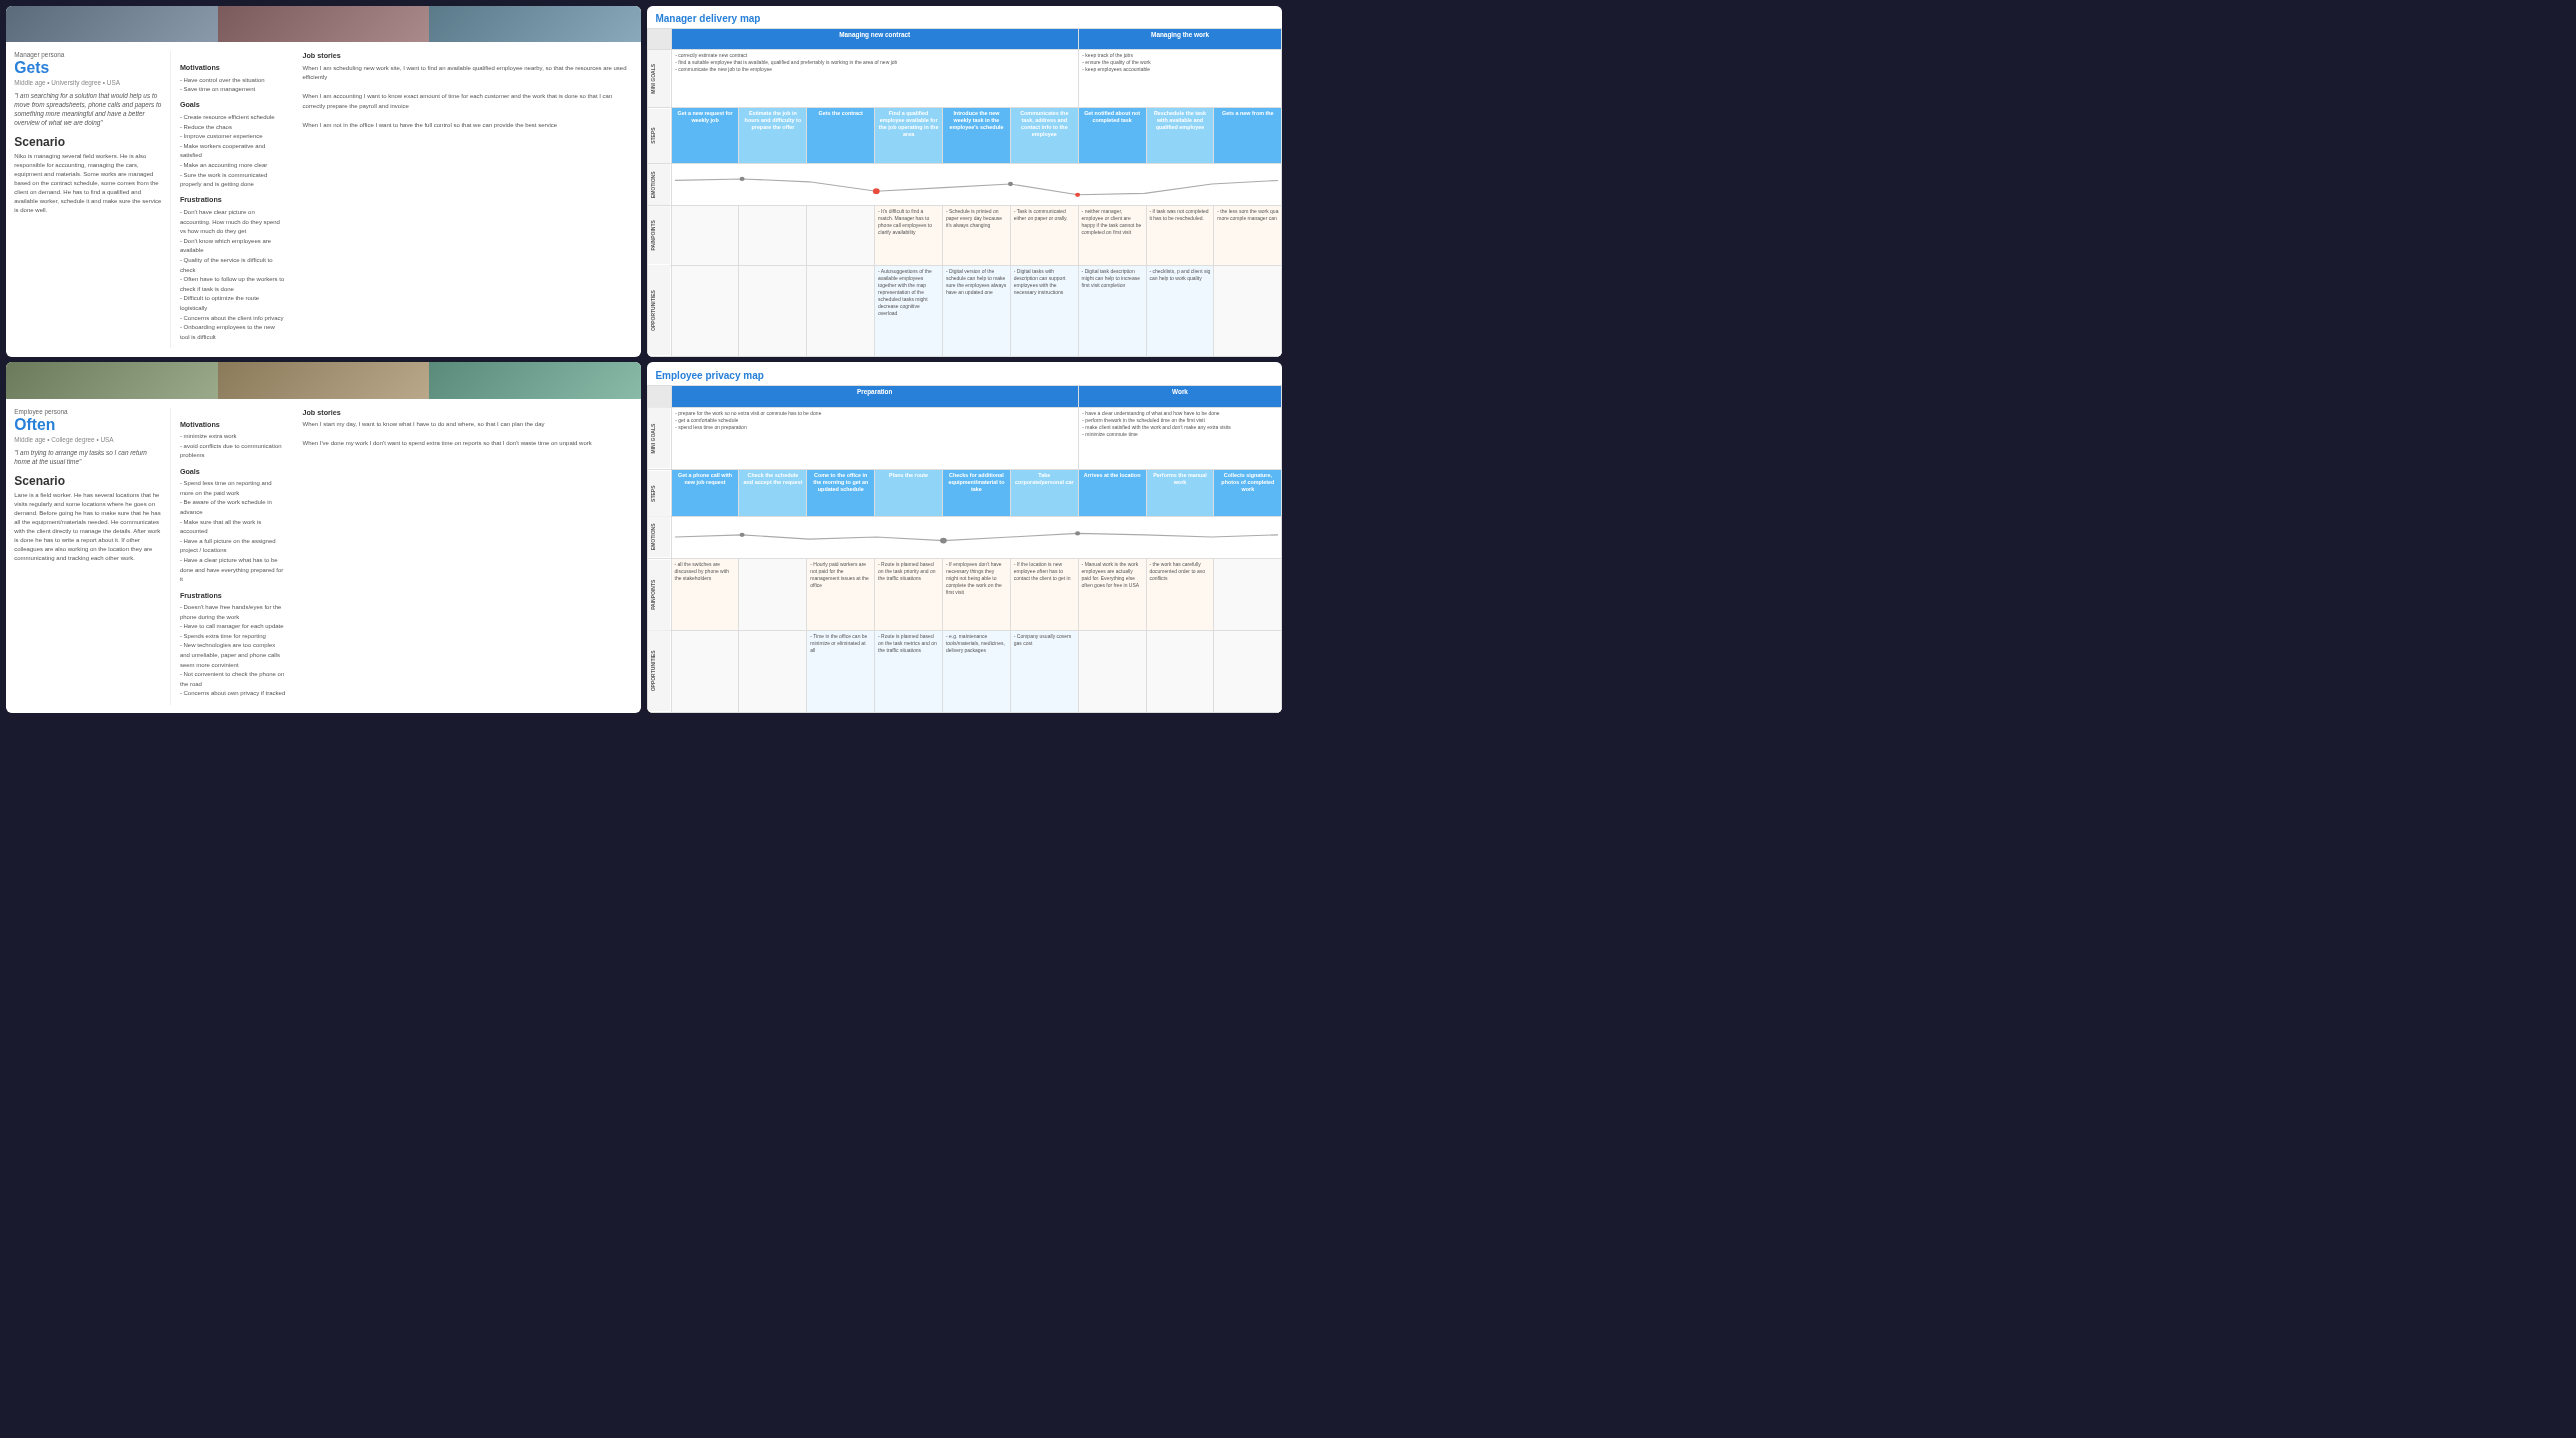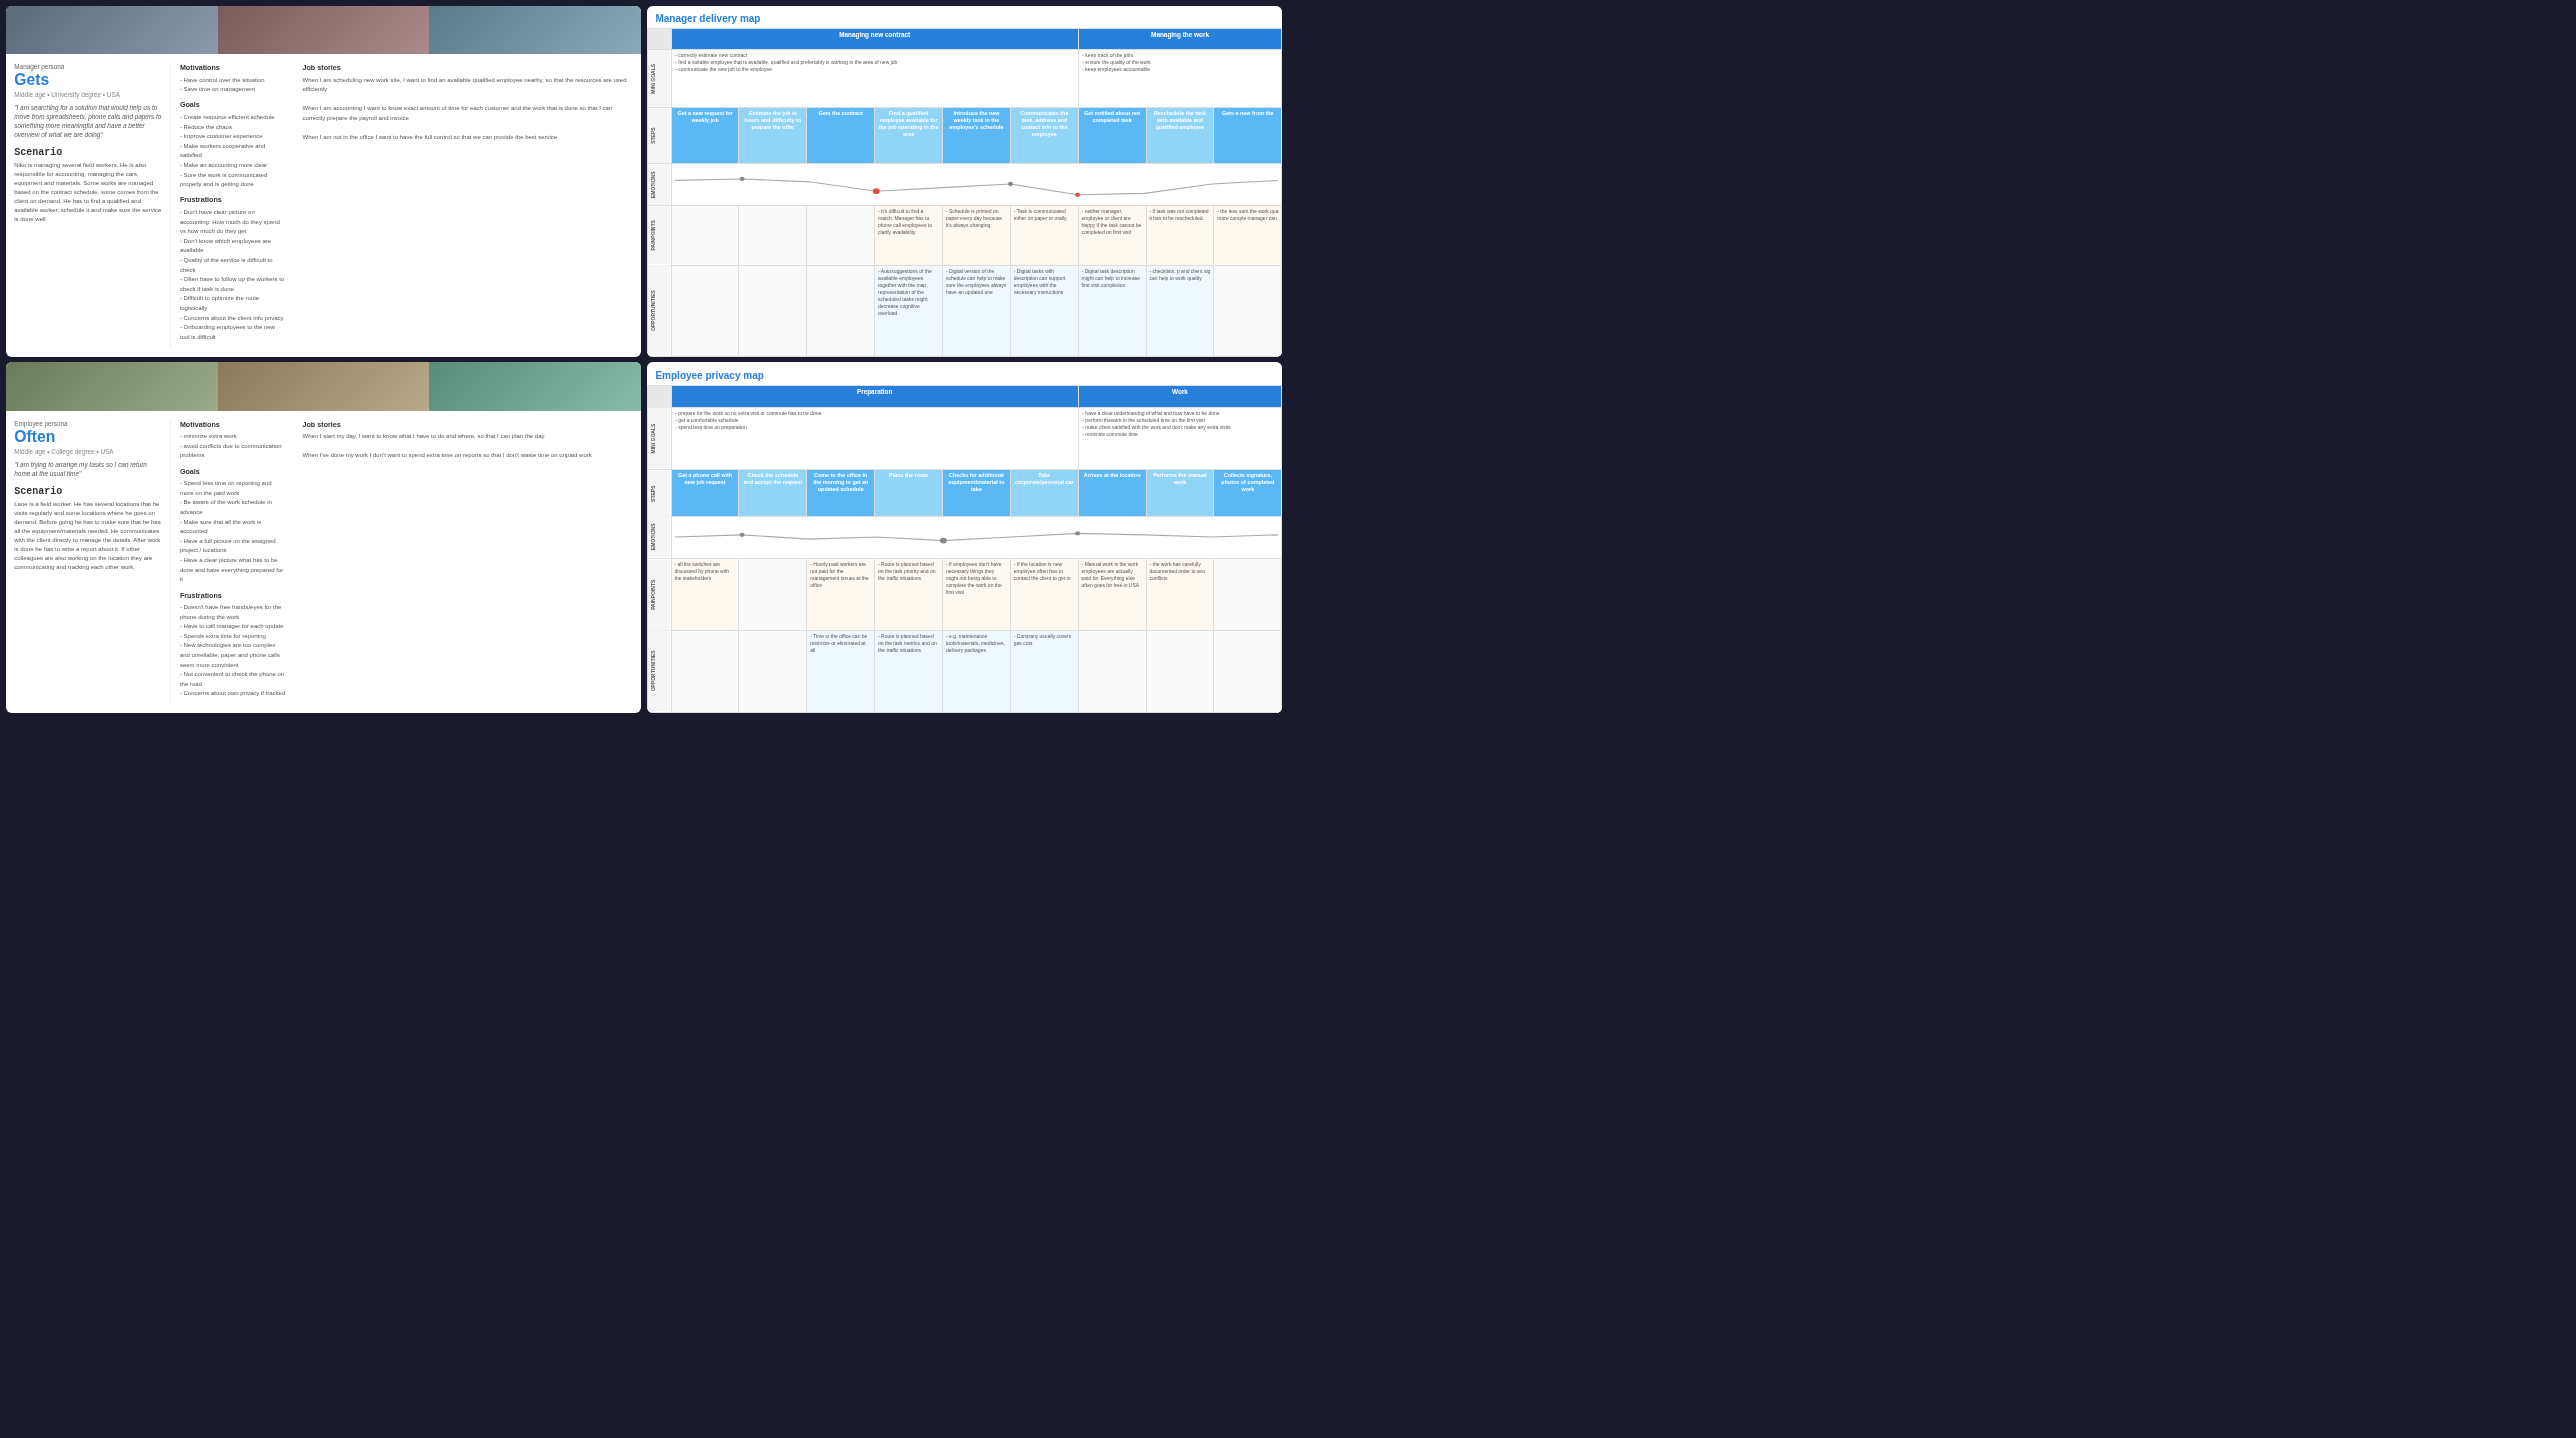--- a/index.html
+++ b/index.html
@@ -76,34 +76,34 @@
       margin-bottom: 5.7px;
     }
     .persona-quote {
       font-size: 6.4px;
       color: #555;
       font-style: italic;
       margin-bottom: 7.2px;
       line-height: 1.4;
     }
     .persona-scenario-title {
-      font-size: 10px;
+      font-size: 12px;
       font-weight: bold;
       margin-bottom: 2.9px;
-      font-family: Liberation Mono, monospace;
     }
     .persona-scenario-text {
       font-size: 6px;
       color: #555;
       line-height: 1.5;
     }
 
     .persona-middle {
       flex: 0 0 114px;
       padding-right: 8.6px;
+      margin-top: 12px;
     }
     .persona-right {
       flex: 1;
     }
     .section-title {
       font-size: 7.2px;
       font-weight: bold;
       margin-bottom: 3.6px;
     }
     .section-text {

